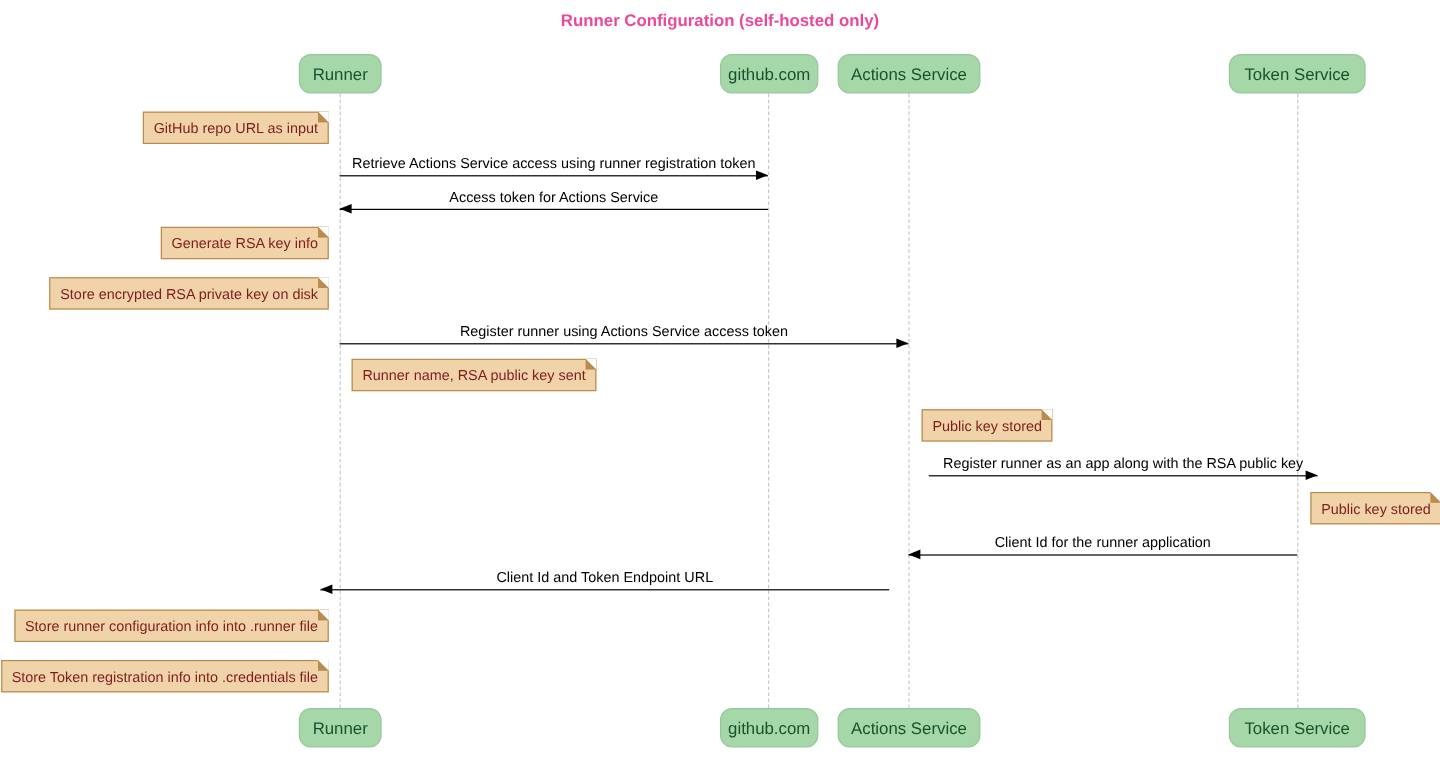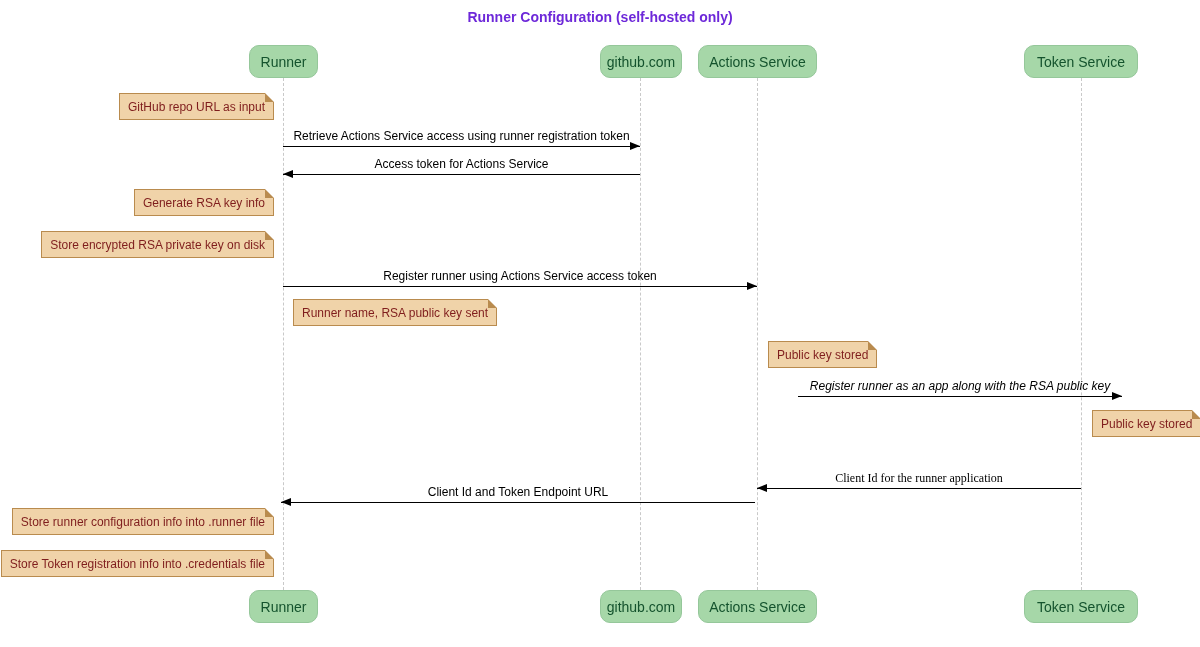--- a/index.html
+++ b/index.html
@@ -20,21 +20,21 @@
     height: 647px;
     background: var(--bg);
     overflow: hidden;
   }
   .title {
     position: absolute;
     top: 9px; left: 0; width: 1200px;
     text-align: center;
     font-size: 14px;
     font-weight: bold;
-    color: #6d28d9;
+    color: #ec4899;
   }
   .lifeline {
     position: absolute;
     width: 0;
     border-left: 1px dashed var(--lifeline-color);
   }
   .actor {
     position: absolute;
     height: 33px;
     background: var(--participant-fill);
@@ -129,31 +129,31 @@
   <div class="msg dir-right" style="left:283px; top:129px; width:357px;">
     <div class="msg-label">Retrieve Actions Service access using runner registration token</div>
     <div class="msg-line"></div>
   </div>
 
   <div class="msg dir-right" style="left:283px; top:269px; width:474px;">
     <div class="msg-label">Register runner using Actions Service access token</div>
     <div class="msg-line"></div>
   </div>
 
-  <div class="msg dir-right" style="left:798px; top:379px; width:324px;font-style:italic;">
+  <div class="msg dir-right" style="left:774px; top:379px; width:324px;">
     <div class="msg-label">Register runner as an app along with the RSA public key</div>
     <div class="msg-line"></div>
   </div>
 
-  <div class="msg dir-left" style="left:757px; top:471px; width:324px;font-family:Liberation Serif, serif;">
+  <div class="msg dir-left" style="left:757px; top:445px; width:324px;">
     <div class="msg-label">Client Id for the runner application</div>
     <div class="msg-line"></div>
   </div>
 
-  <div class="msg dir-left" style="left:281px; top:474px; width:474px;margin-top:11px;">
+  <div class="msg dir-left" style="left:267px; top:474px; width:474px;">
     <div class="msg-label">Client Id and Token Endpoint URL</div>
     <div class="msg-line"></div>
   </div>
 
   <div class="note" style="right:926px; top:93px;">GitHub repo URL as input</div>
   <div class="note" style="right:926px; top:189px;">Generate RSA key info</div>
   <div class="note" style="right:926px; top:231px;">Store encrypted RSA private key on disk</div>
   <div class="note" style="left:293px; top:299px;">Runner name, RSA public key sent</div>
   <div class="note" style="left:768px; top:341px;">Public key stored</div>
   <div class="note" style="left:1092px; top:410px;">Public key stored</div>

